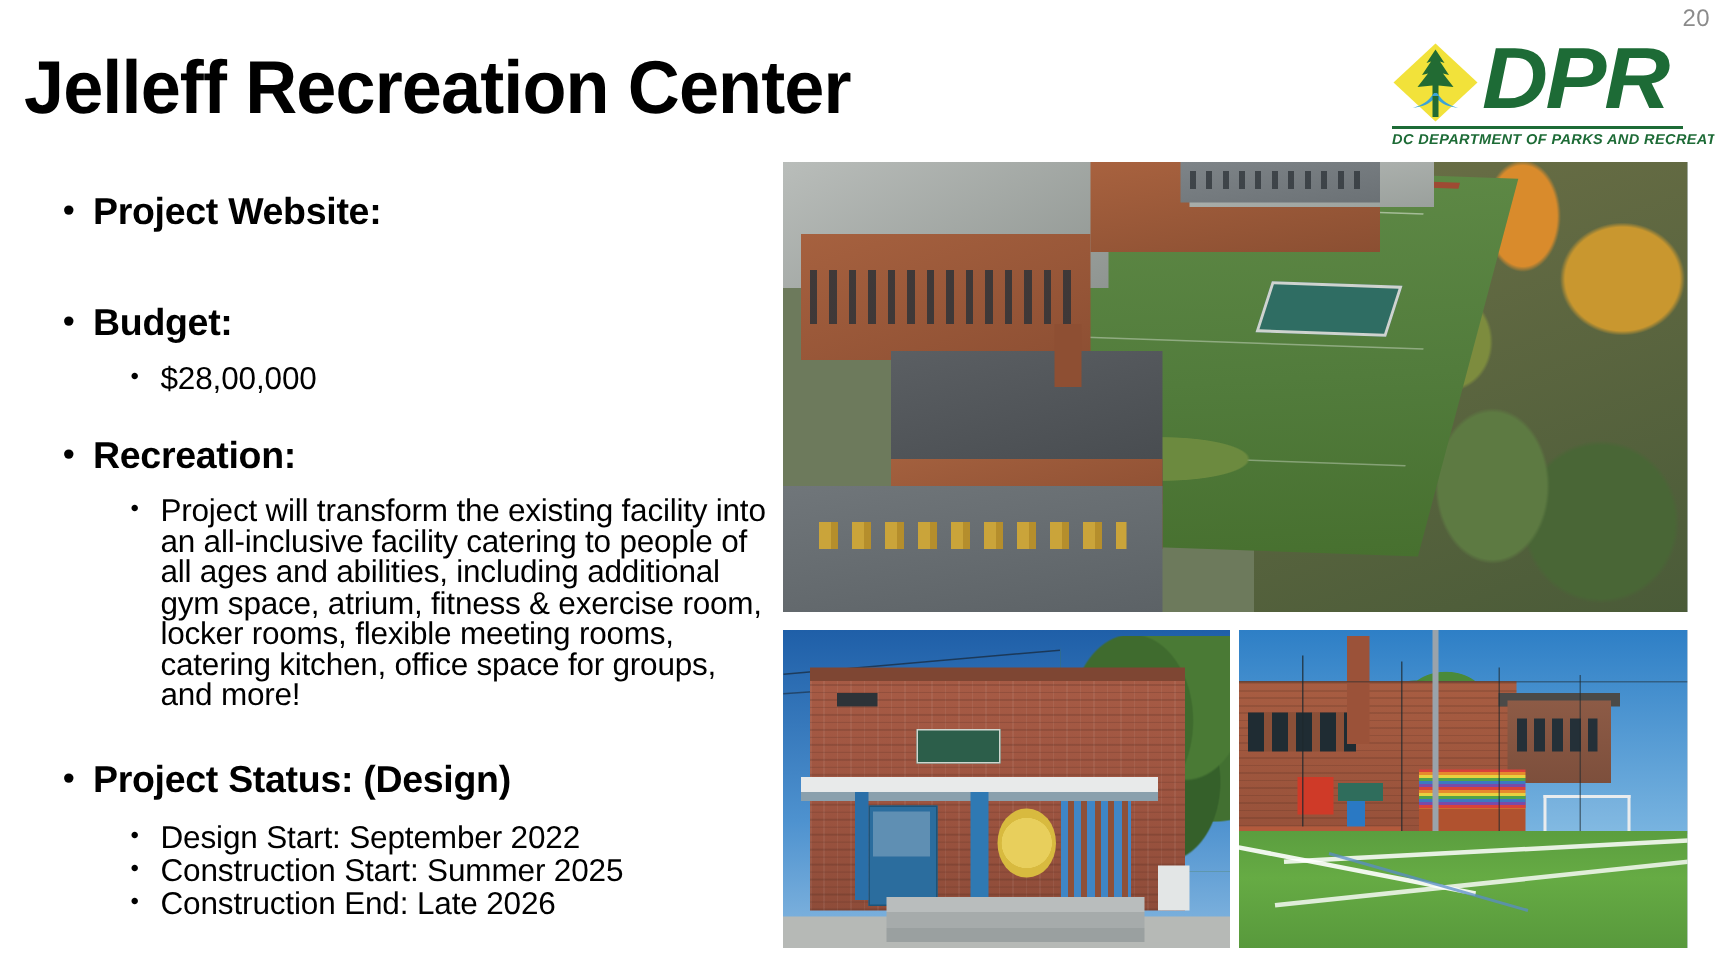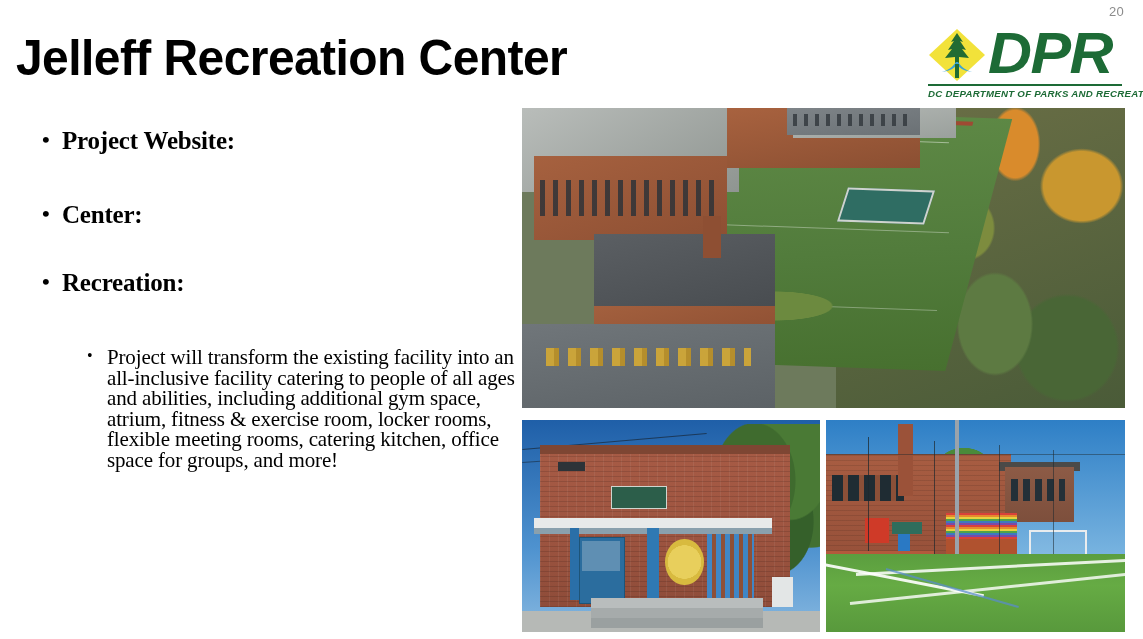--- a/index.html
+++ b/index.html
@@ -13,22 +13,22 @@
     position: relative;
     overflow: hidden;
     font-family: "Liberation Sans", sans-serif;
     color: #000000;
   }
 
   
   .page-number {
     position: absolute;
     top: 4px;
-    right: 19px;
-    font-size: 13px;
+    right: 3px;
+    font-size: 16px;
     color: #8b8b8b;
     letter-spacing: .3px;
   }
 
   
   .slide-title {
     position: absolute;
     left: 16px;
     top: 30px;
     font-size: 50px;
@@ -90,21 +90,20 @@
     transform-origin: left top;
     white-space: nowrap;
   }
 
   
   .content {
     position: absolute;
     left: 36px;
     top: 126px;
     width: 480px;
-    font-family: Liberation Serif, serif;
   }
   .blk { position: relative; }
 
   .l1 {
     position: relative;
     padding-left: 26px;
     font-size: 25px;
     line-height: 30px;
     font-weight: 800;
     letter-spacing: -0.2px;
@@ -151,21 +150,20 @@
   .l2-link a {
     color: #45637c;
     text-decoration: underline;
     font-weight: 600;
     letter-spacing: -0.2px;
   }
   .desc-body {
     font-size: 21px;
     line-height: 20.5px;
     letter-spacing: -0.15px;
-    margin-top: 37px;
   }
   .sp-1 { height: 26px; }
   .sp-2 { height: 14px; }
   .sp-3 { height: 12px; }
   .sp-4 { height: 30px; }
   .status-line { margin-top: 1px; }
 
   
   .photo {
     position: absolute;
@@ -333,34 +331,42 @@
 <div class="content">
 
   <div class="blk">
     <div class="l1">Project Website:</div>
     <div class="sp-2"></div>
   </div>
 
   <div class="sp-4"></div>
 
   <div class="blk">
-    <div class="l1">Center:</div>
+    <div class="l1">Budget:</div>
     <div class="sp-3"></div>
+    <div class="l2">$28,00,000</div>
   </div>
 
   <div class="sp-1"></div>
 
   <div class="blk">
     <div class="l1">Recreation:</div>
     <div class="sp-3"></div>
     <div class="l2 desc-body">Project will transform the existing facility into an all-inclusive facility catering to people of all ages and abilities, including additional gym space, atrium, fitness &amp; exercise room, locker rooms, flexible meeting rooms, catering kitchen, office space for groups, and more!</div>
   </div>
 
   <div class="sp-4"></div>
 
+  <div class="blk">
+    <div class="l1">Project Status: (Design)</div>
+    <div class="sp-3"></div>
+    <div class="l2 status-line">Design Start: September 2022</div>
+    <div class="l2 status-line">Construction Start: Summer 2025</div>
+    <div class="l2 status-line">Construction End: Late 2026</div>
+  </div>
 
 </div>
 
 <div class="photo" id="photo-aerial">
   <div class="ph-layer a-sky"></div>
   <div class="ph-layer a-woods-r"></div>
   <div class="ph-layer a-field"></div>
   <div class="ph-layer a-track"></div>
   <div class="ph-layer a-fieldln1"></div>
   <div class="ph-layer a-fieldln2"></div>

